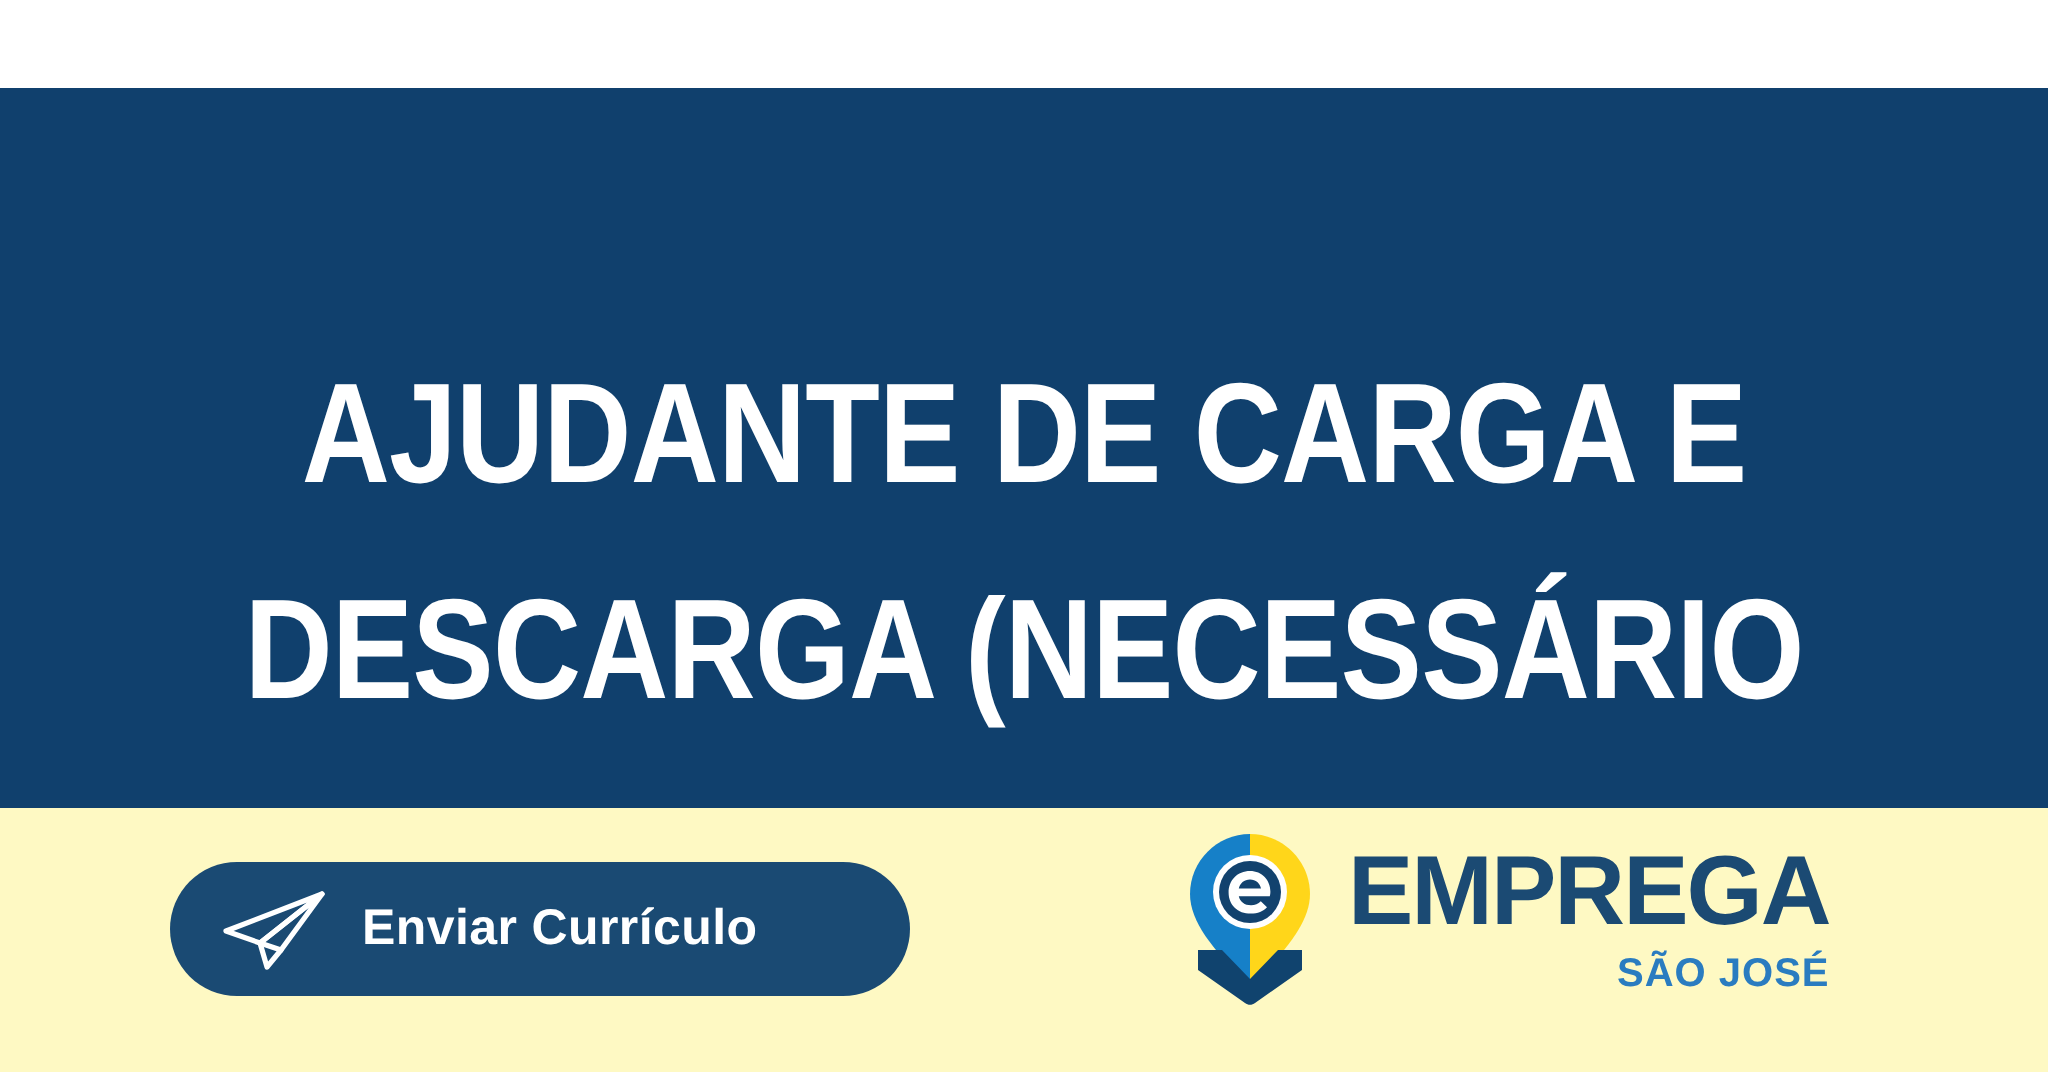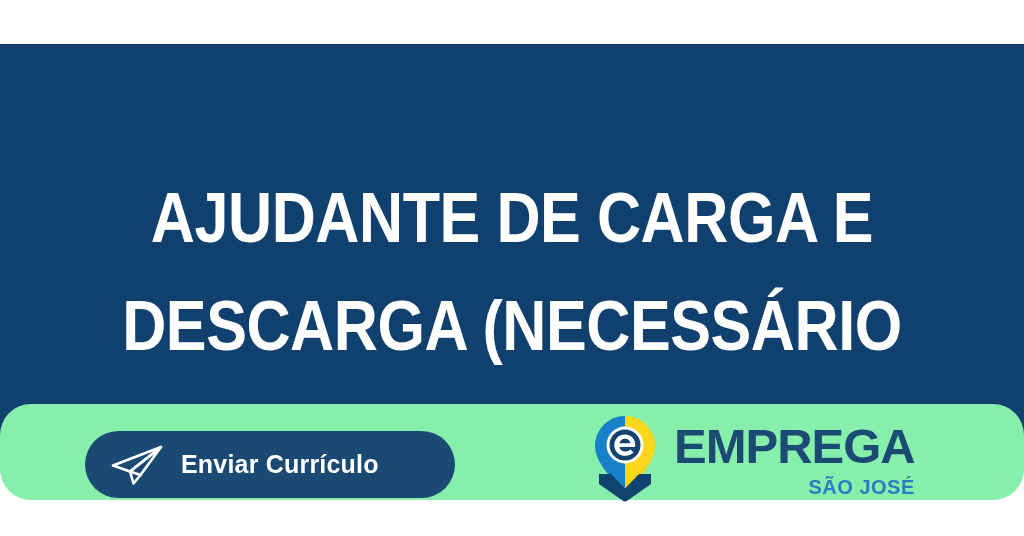--- a/index.html
+++ b/index.html
@@ -56,23 +56,22 @@
     transform-origin: center top;
     white-space: normal;
   }
 
   
   .actionbar {
     position: absolute;
     left: 0;
     top: 404px;
     width: 1024px;
-    height: 96px;
-    background: #86efac;
-    border-radius: 31px;
+    height: 132px;
+    background: #fef9c3;
   }
 
   
   .cv-button {
     position: absolute;
     left: 85px;
     top: 27px;
     width: 370px;
     height: 67px;
     background: #1a4a73;
@@ -101,21 +100,21 @@
     letter-spacing: 0.2px;
     white-space: nowrap;
   }
 
   
   .logo {
     position: absolute;
     left: 590px;
     top: 10px;
     display: flex;
-    align-items: flex-start;
+    align-items: flex-end;
     gap: 14px;
   }
 
   .logo-pin {
     width: 70px;
     height: 88px;
     display: block;
     flex: 0 0 auto;
   }
 

